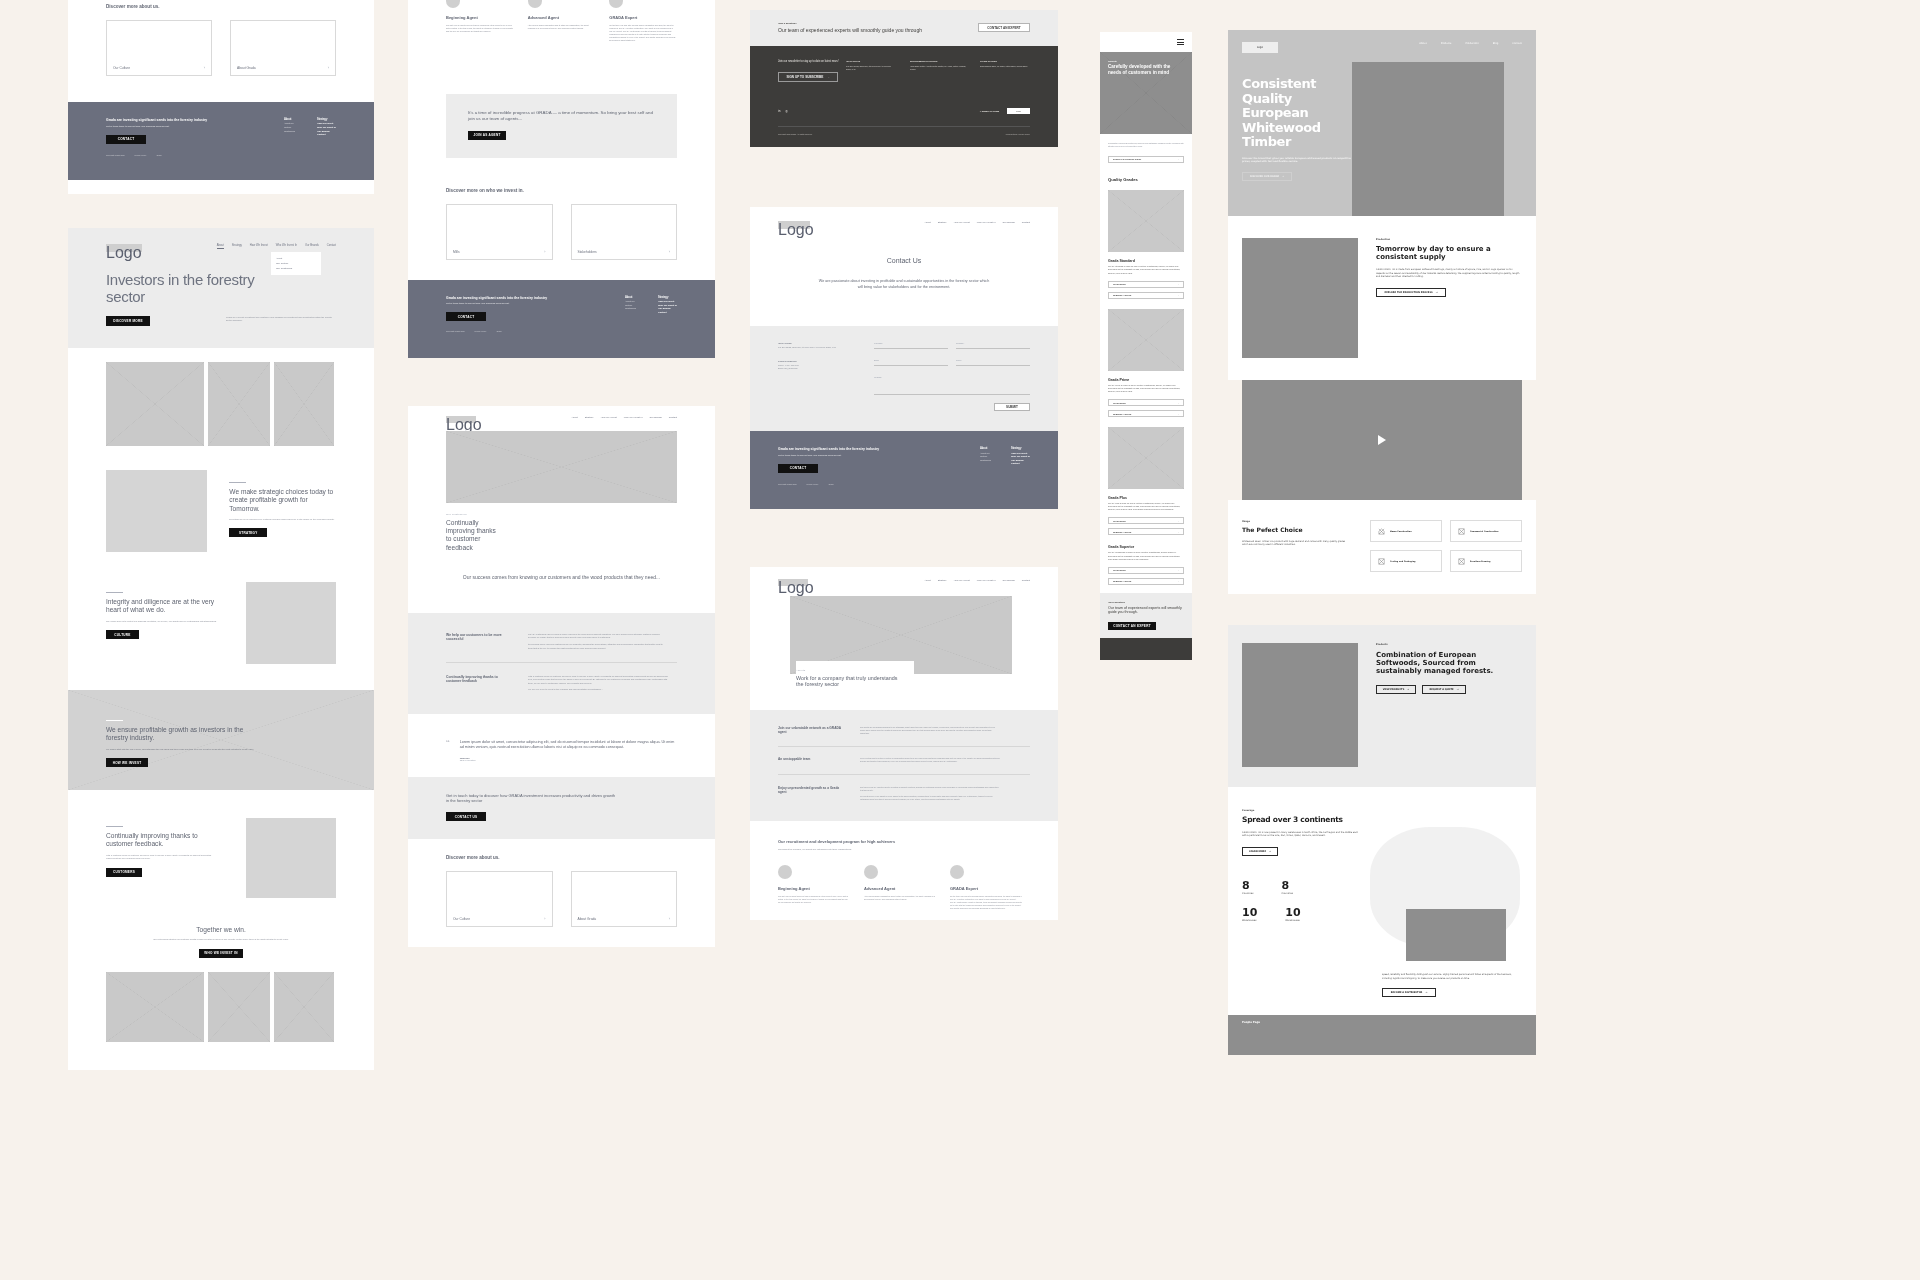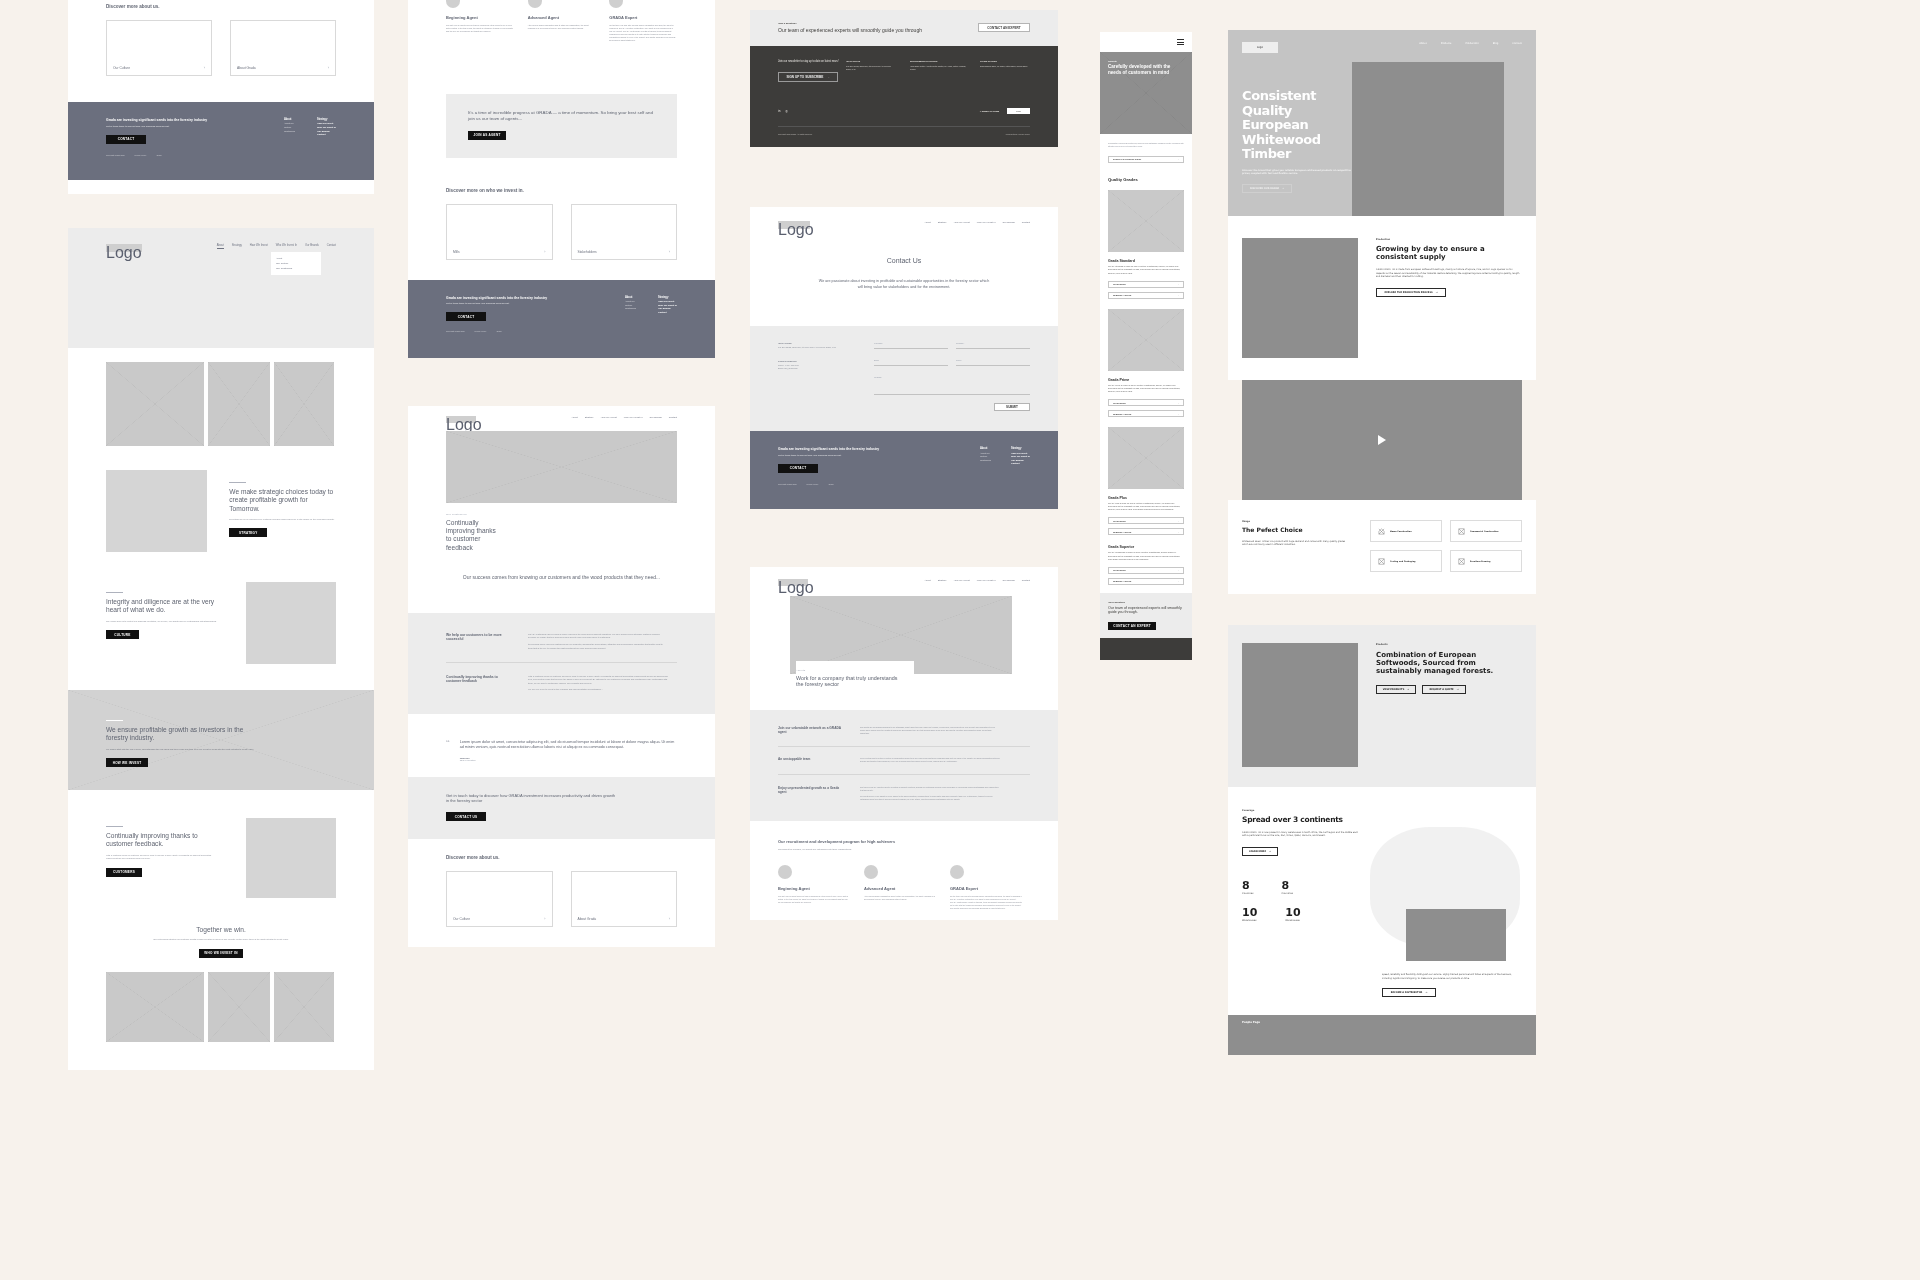--- a/index.html
+++ b/index.html
@@ -165,20 +165,27 @@
             <span>Who We Invest In</span>
             <span>Our Brands</span>
             <span>Contact</span>
           </div>
         </div>
         <div style="position:absolute; left:203px; top:24px; width:50px; background:#fff; padding:4px 5px;">
           <div style="font-size:2.4px;color:#6d7280;line-height:2.1;">About</div>
           <div style="font-size:2.4px;color:#6d7280;line-height:2.1;">Our Culture</div>
           <div style="font-size:2.4px;color:#6d7280;line-height:2.1;">Our Customers</div>
         </div>
+        <div style="position:absolute; left:38px; top:44px; width:230px;">
+          <div class="h-xl" style="width:160px;">Investors in the forestry sector</div>
+          <div style="display:flex; justify-content:space-between; align-items:flex-start; margin-top:10px;">
+            <div class="btn-dark" style="width:44px;height:10px;">DISCOVER MORE</div>
+            <div class="body-xxs" style="width:110px;">Grada are a private investment firm creating a new paradigm for investment and opportunities within the forestry sector worldwide.</div>
+          </div>
+        </div>
       </div>
 
       <div style="display:flex; gap:4px; padding:14px 38px 0;">
         <div class="ph" style="width:98px;height:84px;"></div>
         <div class="ph" style="width:62px;height:84px;"></div>
         <div class="ph" style="width:60px;height:84px;"></div>
       </div>
 
       <div style="display:flex; gap:22px; padding:24px 38px 0;">
         <div class="ph plain light" style="width:112px;height:82px;"></div>
@@ -676,35 +683,35 @@
           <div style="background:#eeeeee;width:36px;height:11px;display:flex;align-items:center;justify-content:center;font-size:2.6px;color:#2b2b2b;">Logo</div>
           <div style="display:flex; gap:14px; font-size:2.5px; color:#fff;">
             <span>About</span>
             <span>Products</span>
             <span>Production</span>
             <span>Blog</span>
             <span>Contact</span>
           </div>
         </div>
         <div class="ph plain" style="position:absolute; left:124px; top:32px; width:152px; height:154px; background:#8e8e8e;"></div>
-        <div style="position:relative; z-index:4; margin-top:36px; width:118px;">
+        <div style="position:relative; z-index:4; margin-top:24px; width:118px;">
           <div class="ph-h1">Consistent Quality European Whitewood Timber</div>
           <div style="font-size:2.2px;line-height:1.6;color:#f2f2f2;font-weight:700;margin-top:7px;">Discover the brand that gives you reliable European whitewood products at competitive prices, coupled with fast and flexible service.</div>
           <div class="pill light" style="width:50px;height:9px;margin-top:8px;">
             <span>DISCOVER OUR RANGE</span>
             <span>→</span>
           </div>
         </div>
       </div>
 
       <div style="background:#fff; padding:22px 14px 22px; display:flex; gap:18px;">
         <div class="ph plain dark" style="width:116px;height:120px;"></div>
         <div style="flex:1;">
           <div class="p-eyebrow">Production</div>
-          <div class="p-h3" style="margin-top:4px;">Growing by day to ensure a consistent supply</div>
+          <div class="p-h3" style="margin-top:4px;">Tomorrow by day to ensure a consistent supply</div>
           <div class="p-body" style="margin-top:7px;">GRADA DMCC TM is made from European softwood forest logs, mainly a mixture of Spruce, Pine, and Fir. Logs species % mix depends on the season and availability of raw material. Before debarking, the supplied logs are sorted according to quality, length and diameter and then directed for cutting.</div>
           <div class="pill" style="width:70px;height:9px;margin-top:9px;">
             <span>EXPLORE THE PRODUCTION PROCESS</span>
             <span>→</span>
           </div>
         </div>
       </div>
 
       <div class="ph plain dark" style="margin:0 14px; height:120px; display:flex; align-items:center; justify-content:center;">
         <div class="play"></div>

